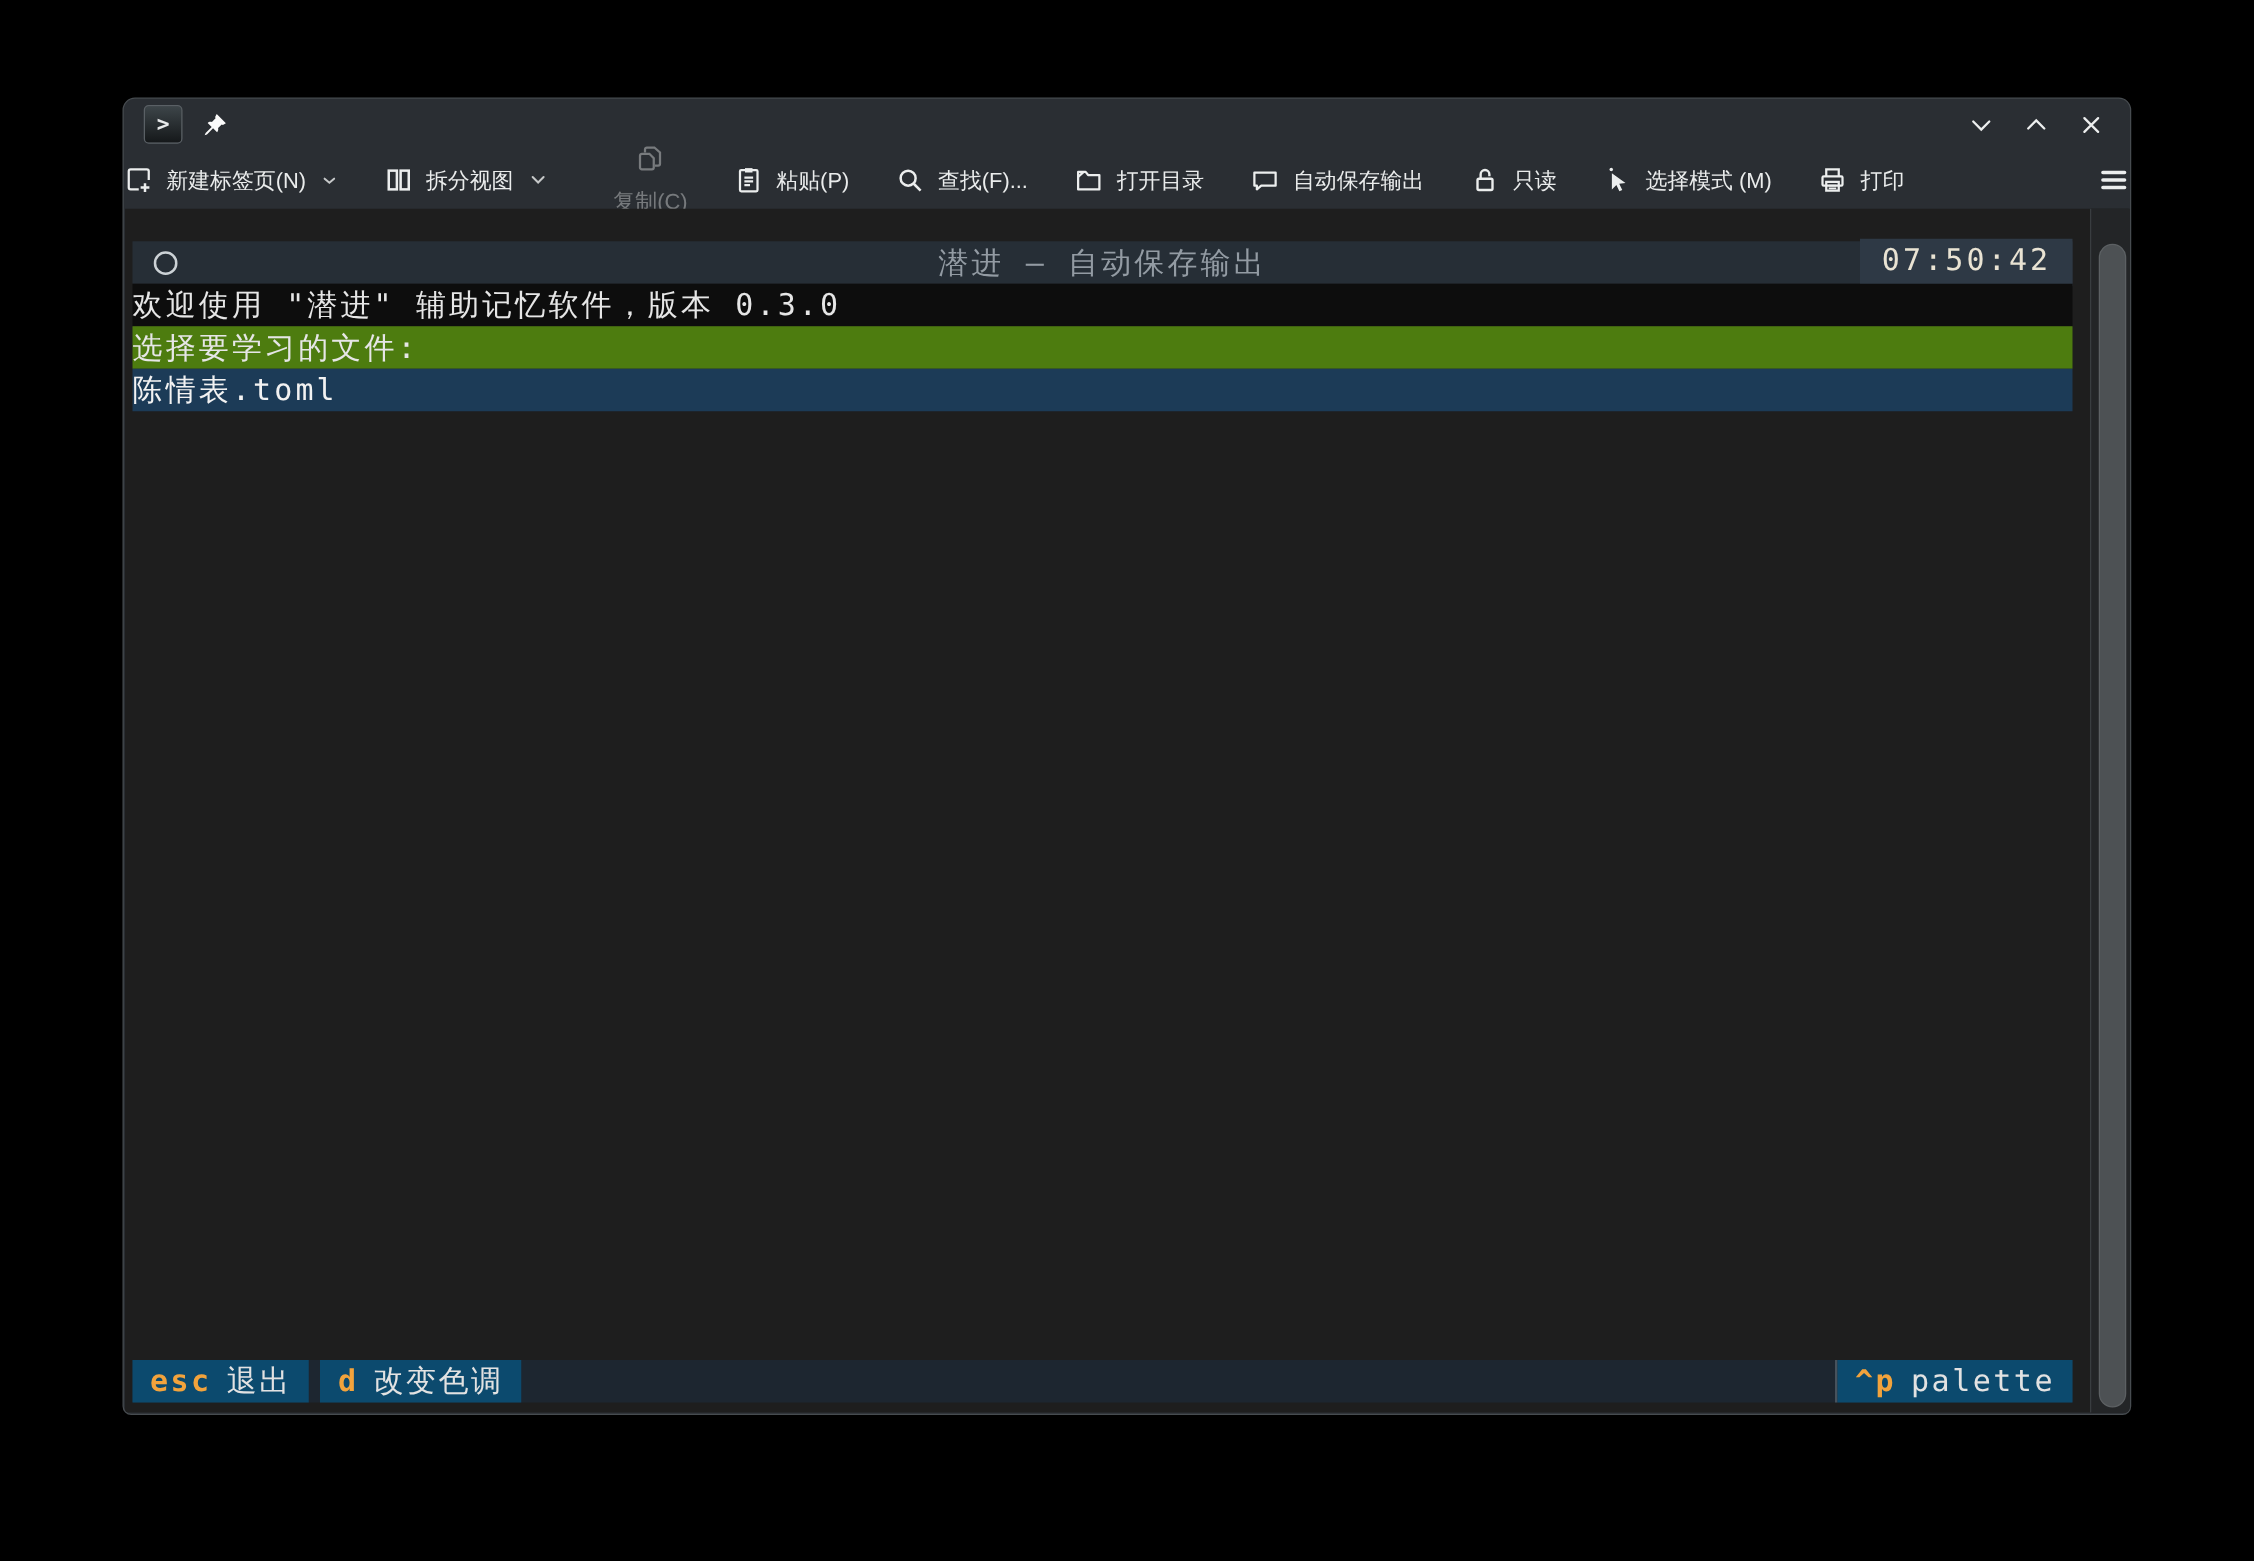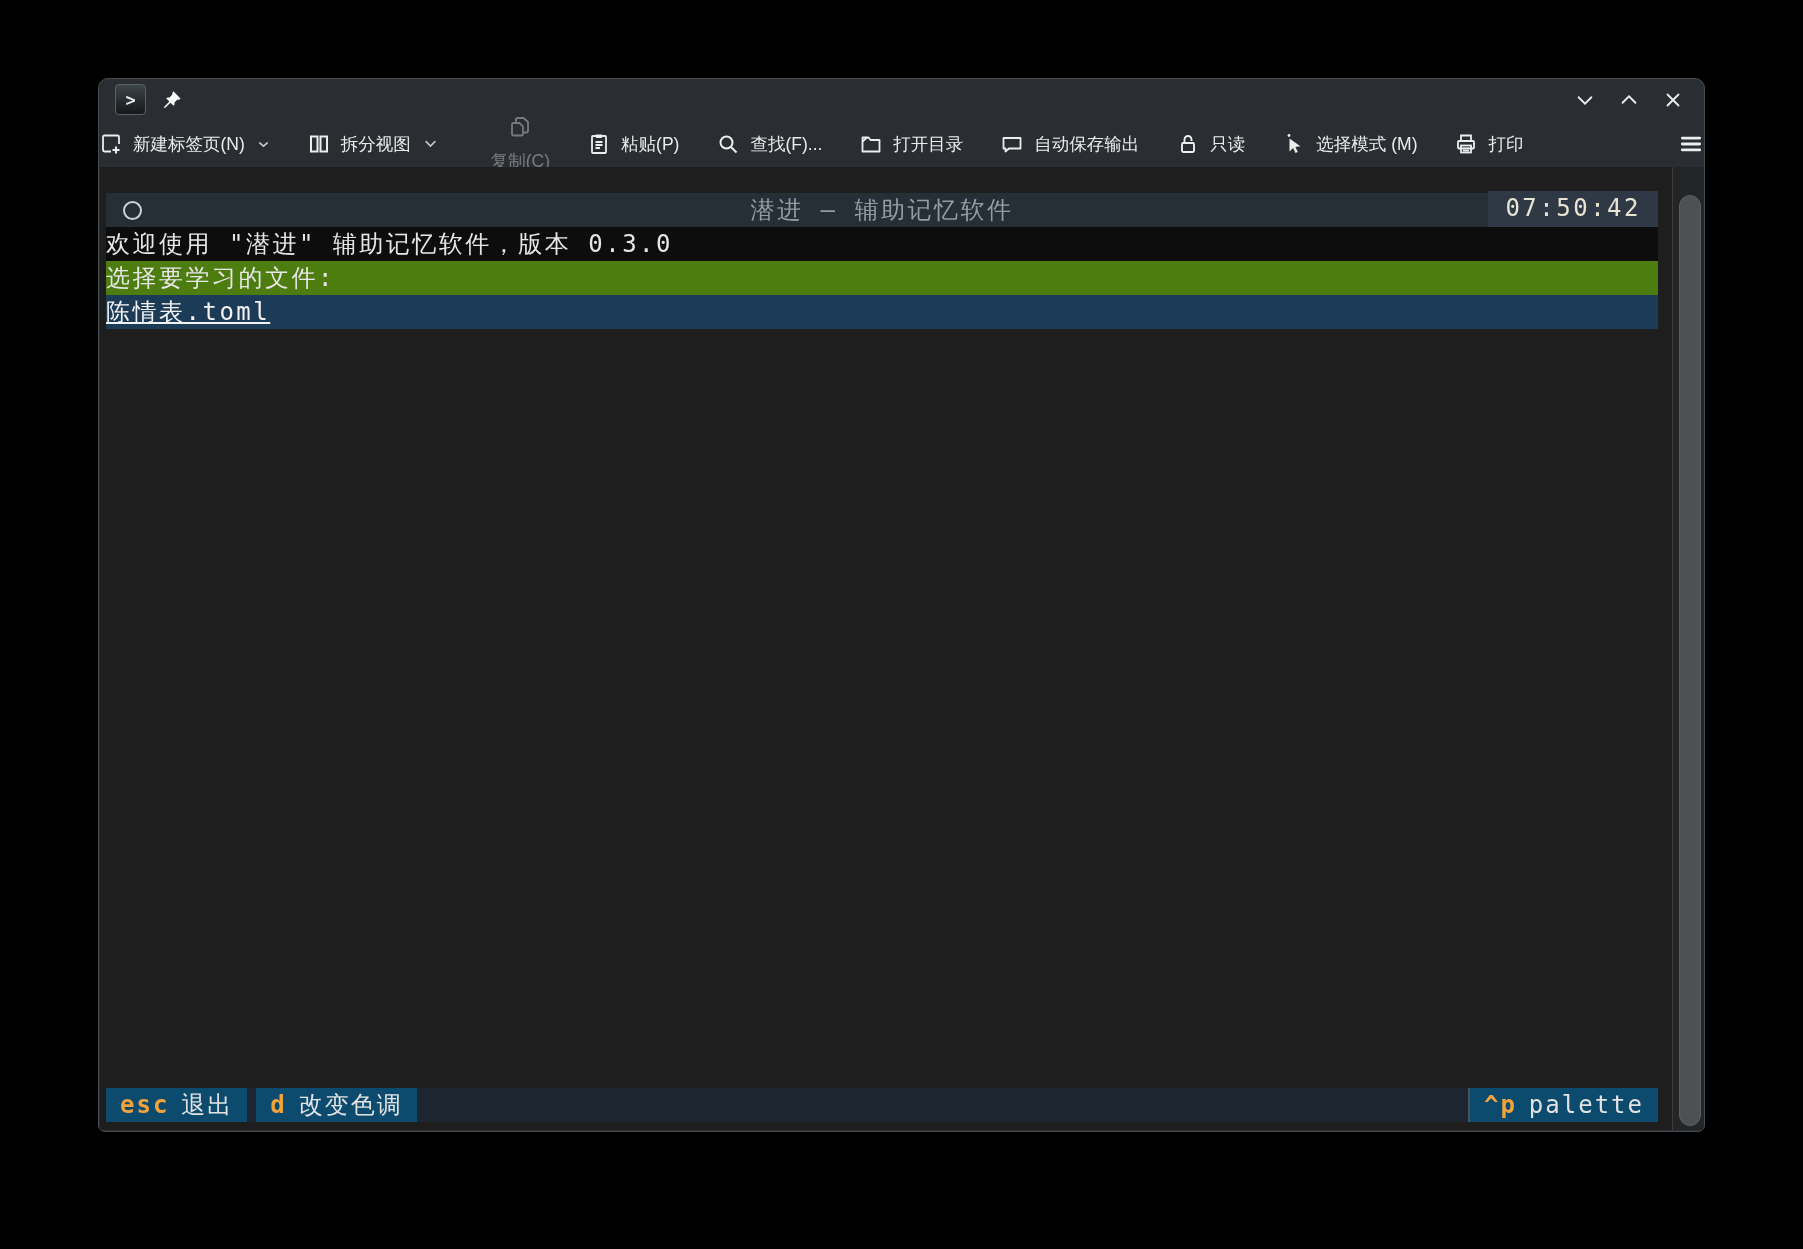--- a/index.html
+++ b/index.html
@@ -41,21 +41,21 @@
           font-size:24px; color:#e6e6e6; letter-spacing:2.5px; white-space:pre; }
 
   .tui-header { top:26px; background:#262e36; display:flex; align-items:center; }
   .tui-circle { width:19px; height:19px; border:2px solid #ccd2d6; border-radius:50%;
                 margin-left:17px; flex:0 0 auto; }
   .tui-title { position:absolute; left:0; right:0; text-align:center; color:#939ba3; }
   .tui-clock { margin-left:auto; background:#2e3945; color:#e9e3d3; padding:0 17px; height:38px; }
 
   .tline1 { top:60px;  background:#0d0d0d; }
   .tline2 { top:94px;  background:#4d7c0f; }
-  .tsel   { top:128px; background:#1c3b57; color:#f2f2f2;text-decoration:underline; }
+  .tsel   { top:128px; background:#1c3b57; color:#f2f2f2; }
 
   
   .tui-footer { top:921px; background:#1d2630; display:flex; align-items:stretch; letter-spacing:2px; }
   .fblock { background:#0c4a6e; display:flex; align-items:center; padding:0 14px; gap:12px; }
   .fblock + .fblock { margin-left:9px; }
   .fkey { color:#f2a33c; font-weight:bold; }
   .flabel { color:#e2e2e2; }
   .fspacer { flex:1; }
   .fdivider { width:2px; background:#47525c; }
   .fblock.right { margin-left:0; }
@@ -194,21 +194,21 @@
         <svg width="26" height="26" viewBox="0 0 24 24" fill="none" stroke="#eceeee" stroke-width="2.6" stroke-linecap="round">
           <path d="M4 6.5h16M4 12h16M4 17.5h16"></path>
         </svg>
       </div>
     </div>
 
     <div class="term">
 
       <div class="trow tui-header">
         <span class="tui-circle"></span>
-        <span class="tui-title">潜进 – 辅助记忆软件</span>
+        <span class="tui-title">潜进 – 自动保存输出</span>
         <span class="tui-clock">07:50:42</span>
       </div>
 
       <div class="trow tline1">欢迎使用 "潜进" 辅助记忆软件，版本 0.3.0</div>
       <div class="trow tline2">选择要学习的文件:</div>
 
       <div class="trow tsel">陈情表.toml</div>
 
       <div class="trow tui-footer">
         <div class="fblock">

